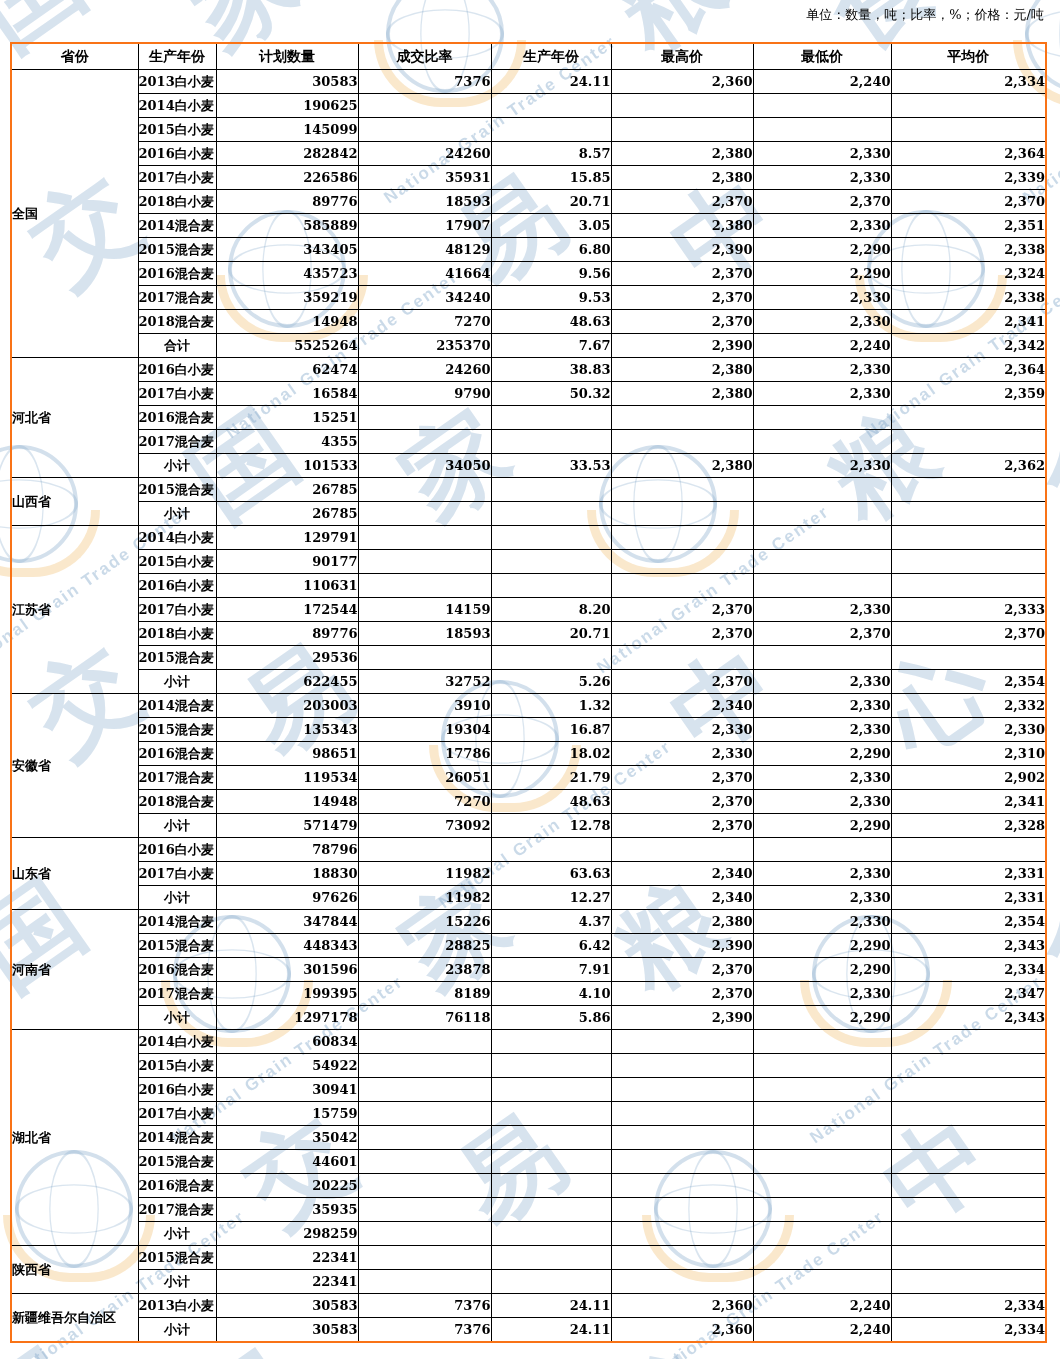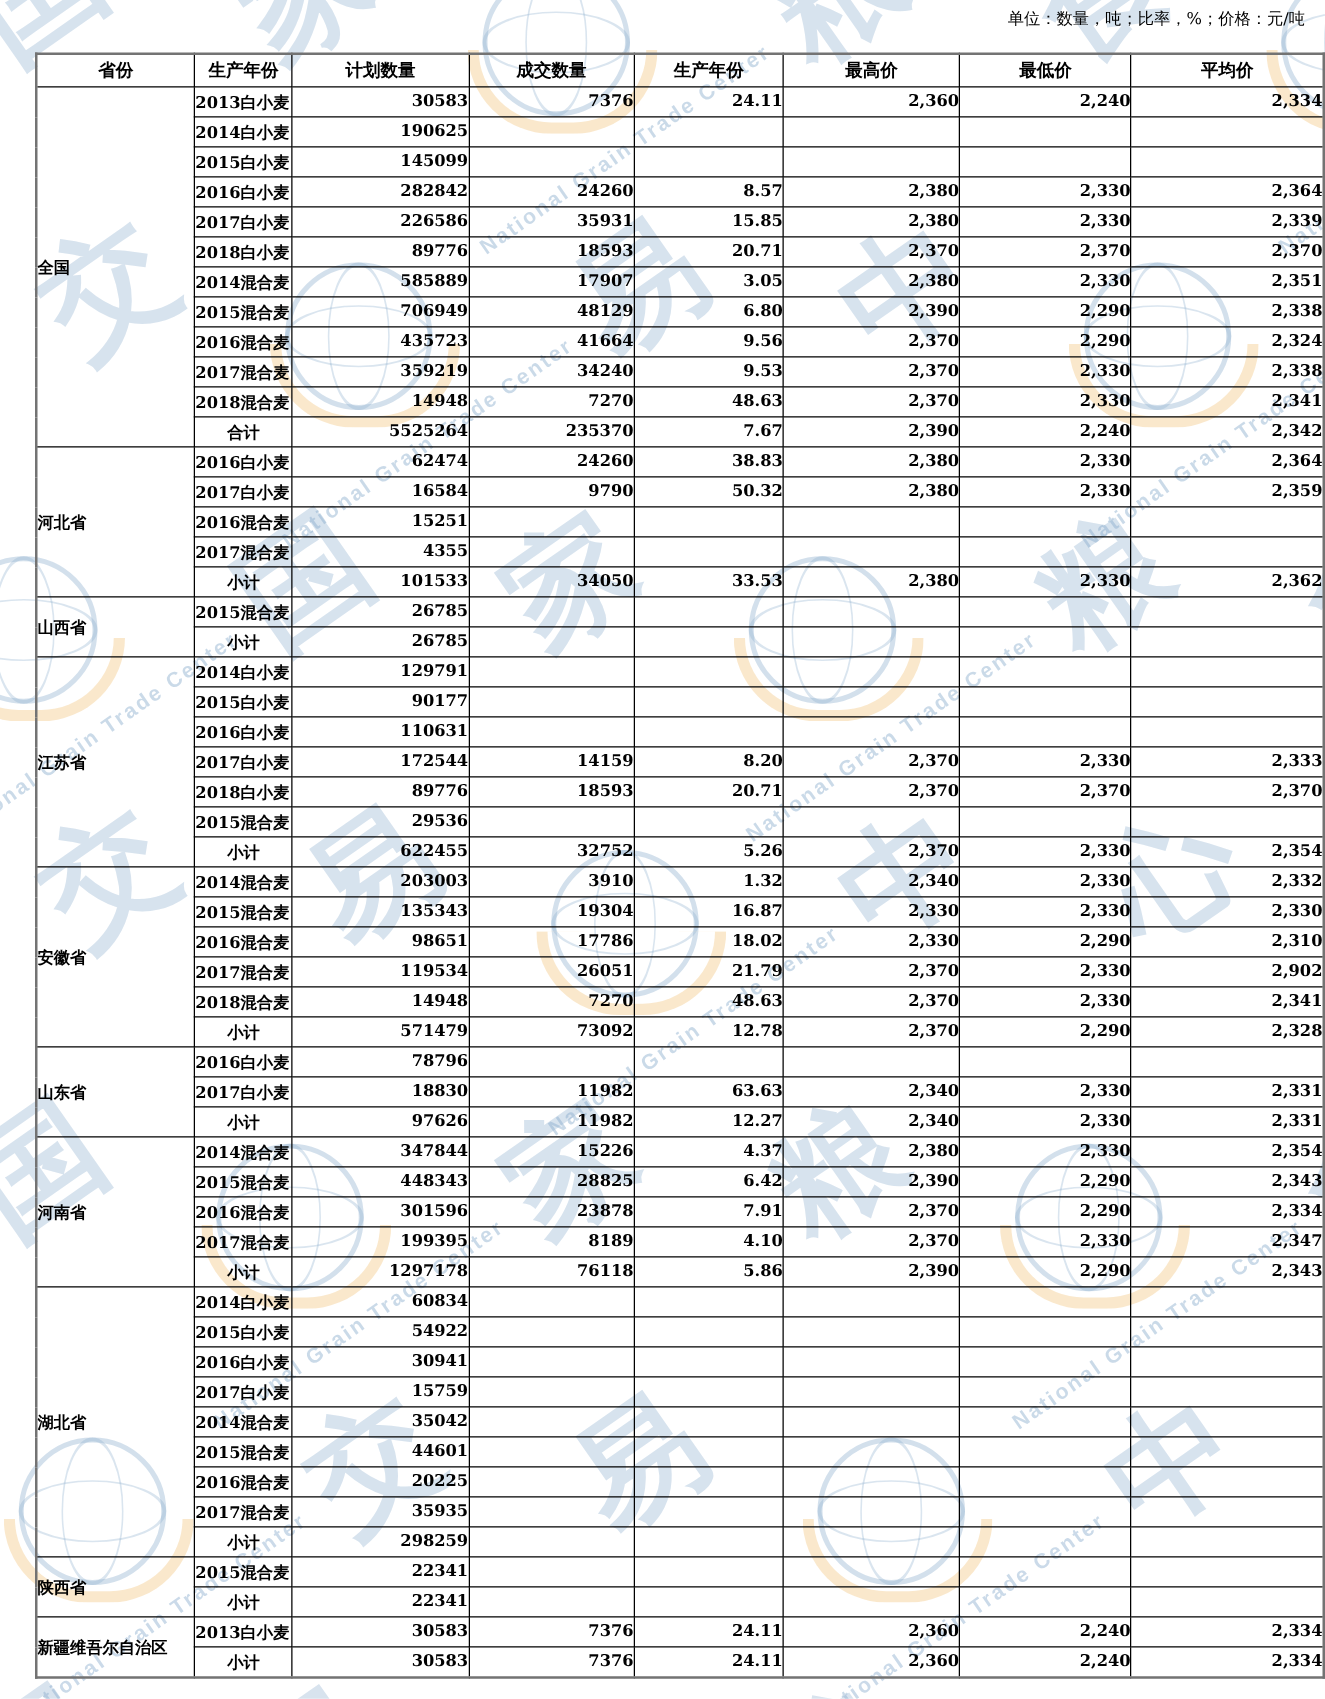--- a/index.html
+++ b/index.html
@@ -35,23 +35,23 @@
   .wm-laurel{
     position:absolute;border-radius:0 0 999px 999px;border-top:none!important;
   }
   
   #unit-note{
     position:absolute;top:6px;right:16px;z-index:2;
     font-size:13px;font-weight:normal;white-space:nowrap;
   }
   
   #grain-table{
-    position:absolute;left:28px;top:42px;z-index:1;
+    position:absolute;left:10px;top:42px;z-index:1;
     border-collapse:collapse;table-layout:fixed;
-    border:2px solid #737373;
+    border:2px solid #f97316;
     background:transparent;
   }
   #grain-table th,#grain-table td{
     border:1px solid #000;padding:0;font-weight:bold;overflow:hidden;
     white-space:nowrap;background:transparent;
   }
   #grain-table thead th{height:25px;font-size:14px;text-align:center;}
   #grain-table td{height:23px;font-size:13px;}
   td.province{font-size:14px;}
   td.year{font-size:13.5px;text-align:left;padding-left:2px;}
@@ -167,21 +167,21 @@
     <col style="width:120px">
       <col style="width:142px">
       <col style="width:138px">
       <col style="width:155px">
   </colgroup>
   <thead>
     <tr>
       <th>省份</th>
       <th>生产年份</th>
       <th>计划数量</th>
-      <th>成交数量</th>
+      <th>成交比率</th>
       <th>生产年份</th>
       <th>最高价</th>
       <th>最低价</th>
       <th>平均价</th>
     </tr>
   </thead>
   <tbody id="table-body">
       <tr>
         <td class="province" rowspan="12">全国</td>
         <td class="year">2013白小麦</td>
@@ -241,21 +241,21 @@
         <td class="year">2014混合麦</td>
         <td class="num">585889</td>
         <td class="num">17907</td>
         <td class="num">3.05</td>
         <td class="num">2,380</td>
         <td class="num">2,330</td>
         <td class="num">2,351</td>
       </tr>
       <tr>
         <td class="year">2015混合麦</td>
-        <td class="num">706949</td>
+        <td class="num">343405</td>
         <td class="num">48129</td>
         <td class="num">6.80</td>
         <td class="num">2,390</td>
         <td class="num">2,290</td>
         <td class="num">2,338</td>
       </tr>
       <tr>
         <td class="year">2016混合麦</td>
         <td class="num">435723</td>
         <td class="num">41664</td>

